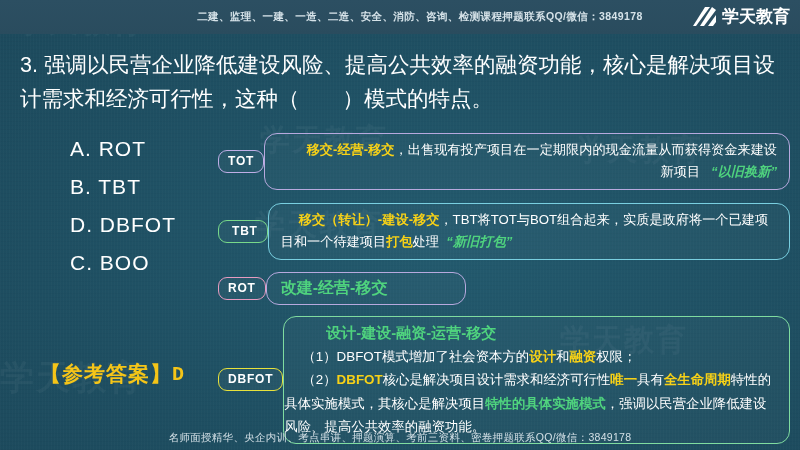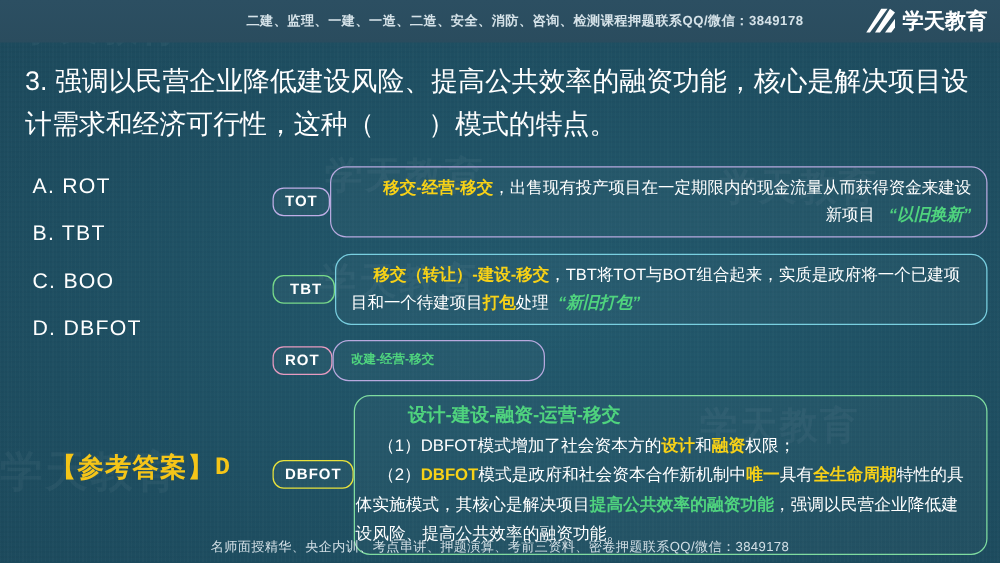--- a/index.html
+++ b/index.html
@@ -78,23 +78,24 @@
     letter-spacing: 0px;
   }
   
   .options {
     position: absolute;
     left: 26px; top: 130px;
     width: 190px;
     color: #ffffff;
   }
   .opt {
-    font-size: 17px;
+    font-size: 21px;
     line-height: 38px;
     letter-spacing: 1px;
+    margin-left: 44px;
   }
   
   .answer {
     position: absolute;
     left: 40px; top: 360px;
     display: flex; align-items: center; gap: 0;
     white-space: nowrap;
     font-family: Liberation Mono, monospace;
   }
   .answer-label {
@@ -138,21 +139,21 @@
   .bubble-dbfot { border: 1.6px solid #7fdca0; }
   .hl-y  { color: #f7d117; font-weight: bold; }
   .hl-g  { color: #4fd37e; font-weight: bold; }
   .hl-gq { color: #4fd37e; font-weight: bold; font-style: italic; }
   .indent { padding-left: 18px; display: inline-block; }
   .r-tot   { left: 218px; top: 133px; width: 572px; }
   .r-tbt   { left: 218px; top: 203px; width: 572px; }
   .r-rot   { left: 218px; top: 272px; width: 250px; }
   .r-dbfot { left: 218px; top: 316px; width: 572px; }
   .r-tot .tag, .r-tbt .tag, .r-rot .tag, .r-dbfot .tag { }
-  .bubble-rot { font-size: 10px; padding: 4px 14px 5px 14px; width: 170px; }
+  .bubble-rot { font-size: 16px; padding: 4px 14px 5px 14px; width: 200px; }
   .dbfot-line1 { font-size: 15px; font-weight: bold; padding-left: 42px; }
   .bubble-dbfot { font-size: 13.4px; line-height: 23.5px; padding: 4px 10px 4px 0; }
   
   .footer {
     position: absolute;
     left: 0; right: 0; bottom: 5px;
     text-align: center;
     color: rgba(235,243,247,0.88);
     font-size: 10.5px;
     letter-spacing: 0.3px;
@@ -182,22 +183,22 @@
       </svg>
       <span class="logo-text">学天教育</span>
     </div>
   </div>
 
   <div class="question">3. 强调以民营企业降低建设风险、提高公共效率的融资功能，核心是解决项目设计需求和经济可行性，这种（　　）模式的特点。</div>
 
   <div class="options">
     <div class="opt">A. ROT</div>
     <div class="opt">B. TBT</div>
+    <div class="opt">D. DBFOT</div>
     <div class="opt">C. BOO</div>
-    <div class="opt">D. DBFOT</div>
   </div>
 
   <div class="answer">
     <span class="answer-label">【参考答案】</span>
     <span class="answer-value">D</span>
   </div>
 
   <div class="row r-tot">
     <div class="tag tag-tot">TOT</div>
     <div class="bubble bubble-tot">
@@ -220,20 +221,20 @@
   </div>
 
   <div class="row r-dbfot">
     <div class="tag tag-dbfot">DBFOT</div>
     <div class="bubble bubble-dbfot">
       <div class="dbfot-line1 hl-g">设计-建设-融资-运营-移交</div>
       <div>
         <span class="indent"></span><span>（1）DBFOT模式增加了社会资本方的</span><span class="hl-y">设计</span><span>和</span><span class="hl-y">融资</span><span>权限；</span>
       </div>
       <div>
-        <span class="indent"></span><span>（2）</span><span class="hl-y">DBFOT</span><span>模式是政府和社会资本合作新机制中</span><span class="hl-y">唯一</span><span>具有</span><span class="hl-y">全生命周期</span><span>特性的具体实施模式，其核心是解决项目</span><span class="hl-g">提高公共效率的融资功能</span><span>，强调以民营企业降低建设风险、提高公共效率的融资功能。</span>
+        <span class="indent"></span><span>（2）</span><span class="hl-y">DBFOT</span><span>核心是解决项目设计需求和经济可行性</span><span class="hl-y">唯一</span><span>具有</span><span class="hl-y">全生命周期</span><span>特性的具体实施模式，其核心是解决项目</span><span class="hl-g">特性的具体实施模式</span><span>，强调以民营企业降低建设风险、提高公共效率的融资功能。</span>
       </div>
     </div>
   </div>
 
   <div class="footer">名师面授精华、央企内训、考点串讲、押题演算、考前三资料、密卷押题联系QQ/微信：3849178</div>
 
 </div>
 
 </body></html>

